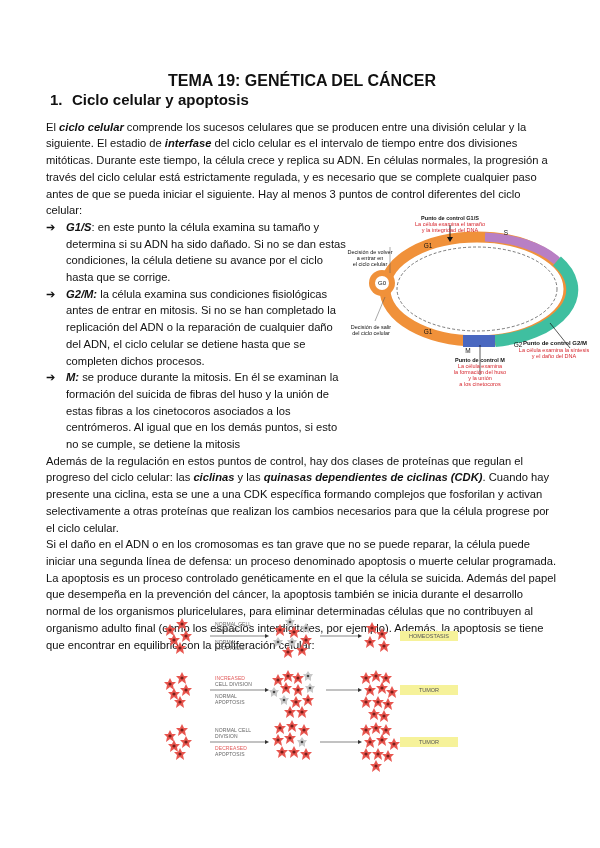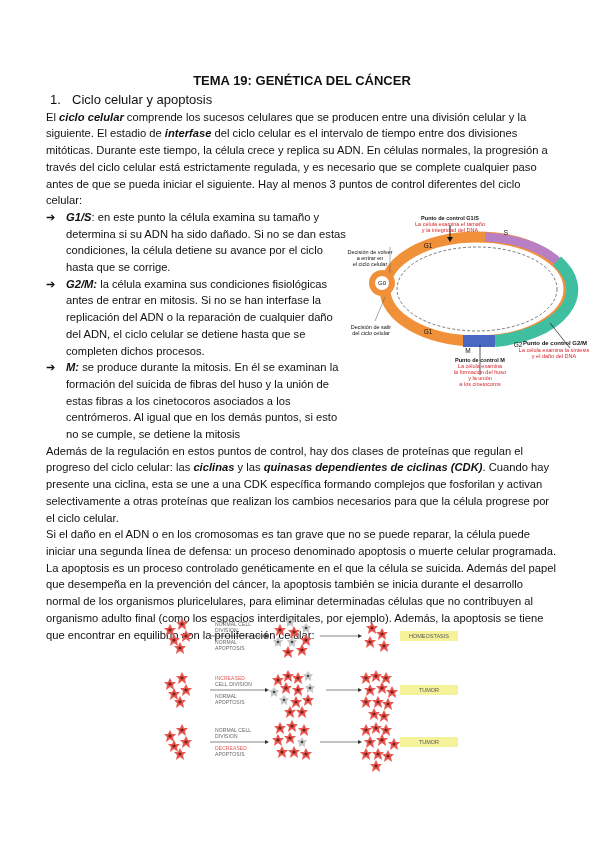--- a/index.html
+++ b/index.html
@@ -1,20 +1,20 @@
 <!DOCTYPE html>
 <html><head>
 <meta charset="utf-8">
 <style>
   html, body { margin: 0; padding: 0; background: #ffffff; }
   body { width: 600px; height: 848px; position: relative; overflow: hidden;
          font-family: "Liberation Sans", "DejaVu Sans", sans-serif; color: #111; }
   .page { position: absolute; left: 46px; top: 72px; width: 512px; font-size: 11.2px; line-height: 16.7px; }
-  .title { text-align: center; font-weight: bold; font-size: 13px; margin: 0 0 2px 0; line-height: 18px; }
-  .h1 { font-weight: normal; font-size: 13px; margin: 0 0 0 4px; }
+  .title { text-align: center; font-weight: bold; font-size: 16px; margin: 0 0 2px 0; line-height: 18px; }
+  .h1 { font-weight: bold; font-size: 15px; margin: 0 0 10px 4px; }
   .h1 .num { display: inline-block; width: 22px; }
   p { margin: 0; }
   b { font-weight: bold; font-style: italic; }
   .bullets { list-style: none; margin: 0; padding: 0; }
   .bullets li { position: relative; padding-left: 20px; width: 282px; }
   .bullets li .arrow { position: absolute; left: 0; top: 0; font-weight: bold; }
   .diagram { position: absolute; left: 345px; top: 213px; width: 248px; height: 178px; }
   .cells-fig { position: absolute; left: 160px; top: 612px; width: 300px; height: 160px; }
   .d-lbl { position: absolute; font-size: 5.5px; line-height: 6.5px; text-align: center; }
   .d-red { color: #d6252c; }
@@ -28,21 +28,21 @@
 
 <div class="page">
   <div class="title">TEMA 19: GENÉTICA DEL CÁNCER</div>
   <div class="h1">
     <span class="num">1.</span><span>Ciclo celular y apoptosis</span>
   </div>
   <p><span>El </span><b>ciclo celular</b><span> comprende los sucesos celulares que se producen entre una división celular y la siguiente. El estadio de </span><b>interfase</b><span> del ciclo celular es el intervalo de tiempo entre dos divisiones mitóticas. Durante este tiempo, la célula crece y replica su ADN. En células normales, la progresión a través del ciclo celular está estrictamente regulada, y es necesario que se complete cualquier paso antes de que se pueda iniciar el siguiente. Hay al menos 3 puntos de control diferentes del ciclo celular:</span></p>
 
   <ul class="bullets">
     <li><span class="arrow">➔</span><b>G1/S</b><span>: en este punto la célula examina su tamaño y determina si su ADN ha sido dañado. Si no se dan estas condiciones, la célula detiene su avance por el ciclo hasta que se corrige.</span></li>
-    <li><span class="arrow">➔</span><b>G2/M:</b><span> la célula examina sus condiciones fisiológicas antes de entrar en mitosis. Si no se han interfase la replicación del ADN o la reparación de cualquier daño del ADN, el ciclo celular se detiene hasta que se completen dichos procesos.</span></li>
+    <li><span class="arrow">➔</span><b>G2/M:</b><span> la célula examina sus condiciones fisiológicas antes de entrar en mitosis. Si no se han completado la replicación del ADN o la reparación de cualquier daño del ADN, el ciclo celular se detiene hasta que se completen dichos procesos.</span></li>
     <li><span class="arrow">➔</span><b>M:</b><span> se produce durante la mitosis. En él se examinan la formación del suicida de fibras del huso y la unión de estas fibras a los cinetocoros asociados a los centrómeros. Al igual que en los demás puntos, si esto no se cumple, se detiene la mitosis</span></li>
   </ul>
 
   <p><span>Además de la regulación en estos puntos de control, hay dos clases de proteínas que regulan el progreso del ciclo celular: las </span><b>ciclinas</b><span> y las </span><b>quinasas dependientes de ciclinas (CDK)</b><span>. Cuando hay presente una ciclina, esta se une a una CDK específica formando complejos que fosforilan y  activan selectivamente a otras proteínas que realizan los cambios necesarios para que la célula progrese por el ciclo celular.</span></p>
   <p>Si el daño en el ADN o en los cromosomas es tan grave que no se puede reparar, la célula puede iniciar una segunda línea de defensa: un proceso denominado apoptosis o muerte celular programada. La apoptosis es un proceso controlado genéticamente en el que la célula se suicida. Además del papel que desempeña en la prevención del cáncer, la apoptosis también se inicia durante el desarrollo normal de los organismos pluricelulares, para eliminar determinadas células que no contribuyen al organismo adulto final (como los espacios interdigitales, por ejemplo). Además, la apoptosis se tiene que encontrar en equilibrio con la proliferación celular:</p>
 </div>
 
 <div class="diagram">
   <svg width="248" height="178" viewBox="0 0 248 178">
     <ellipse cx="132" cy="76" rx="92" ry="52" fill="none" stroke="#f0913a" stroke-width="11"></ellipse>

